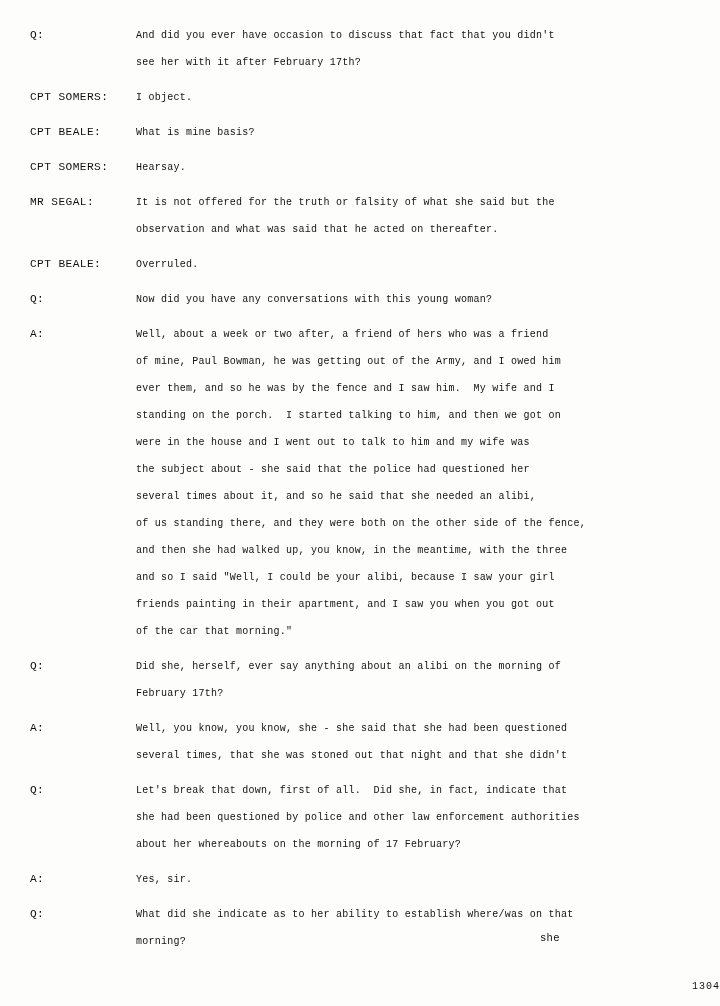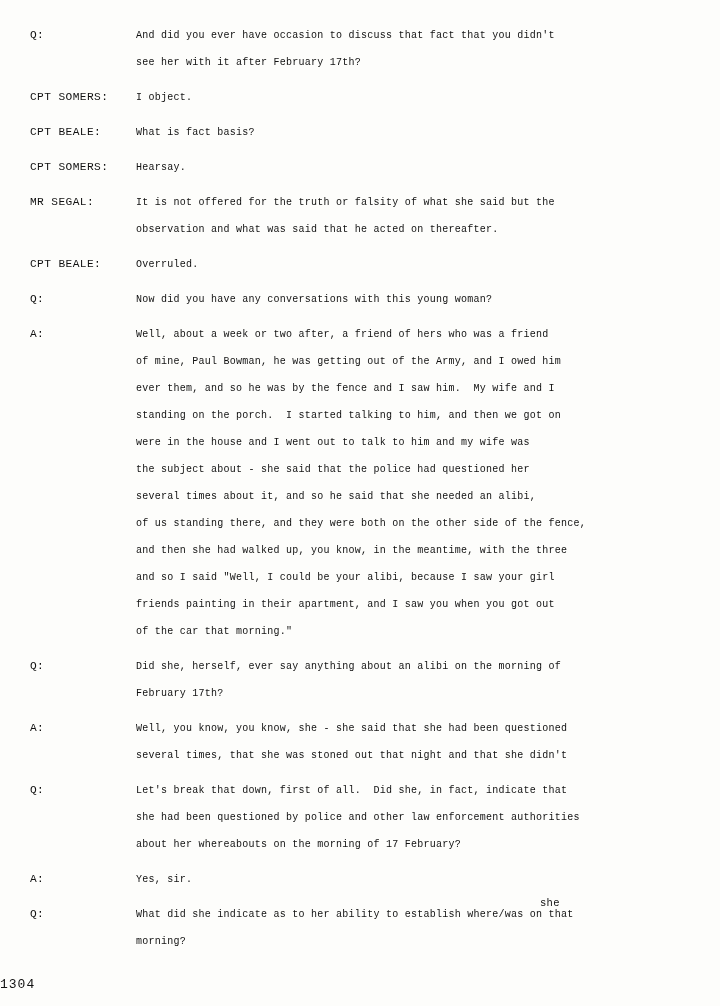--- a/index.html
+++ b/index.html
@@ -47,28 +47,29 @@
     font-size: 10px;
     line-height: 27px;
     letter-spacing: 0.25px;
     white-space: pre;
   }
   .interlineation {
     position: absolute;
     font-size: 10.5px;
     letter-spacing: 0.3px;
     line-height: 12px;
+    margin-top: 35px;
   }
   .page-number {
     position: absolute;
     left: 0;
     right: 0;
     bottom: 14px;
-    text-align: left;
-    font-size: 13px;
+    text-align: right;
+    font-size: 10px;
     letter-spacing: 1px;
   }
 </style>
 </head>
 <body>
 
 <div class="page">
 
   <div class="transcript">
       <div class="entry">
@@ -80,21 +81,21 @@
       </div>
       <div class="entry">
         <div class="speaker">CPT SOMERS:</div>
         <div class="lines">
           <div class="line">I object.</div>
         </div>
       </div>
       <div class="entry">
         <div class="speaker">CPT BEALE:</div>
         <div class="lines">
-          <div class="line">What is fact basis?</div>
+          <div class="line">What is mine basis?</div>
         </div>
       </div>
       <div class="entry">
         <div class="speaker">CPT SOMERS:</div>
         <div class="lines">
           <div class="line">Hearsay.</div>
         </div>
       </div>
       <div class="entry">
         <div class="speaker">MR SEGAL:</div>

